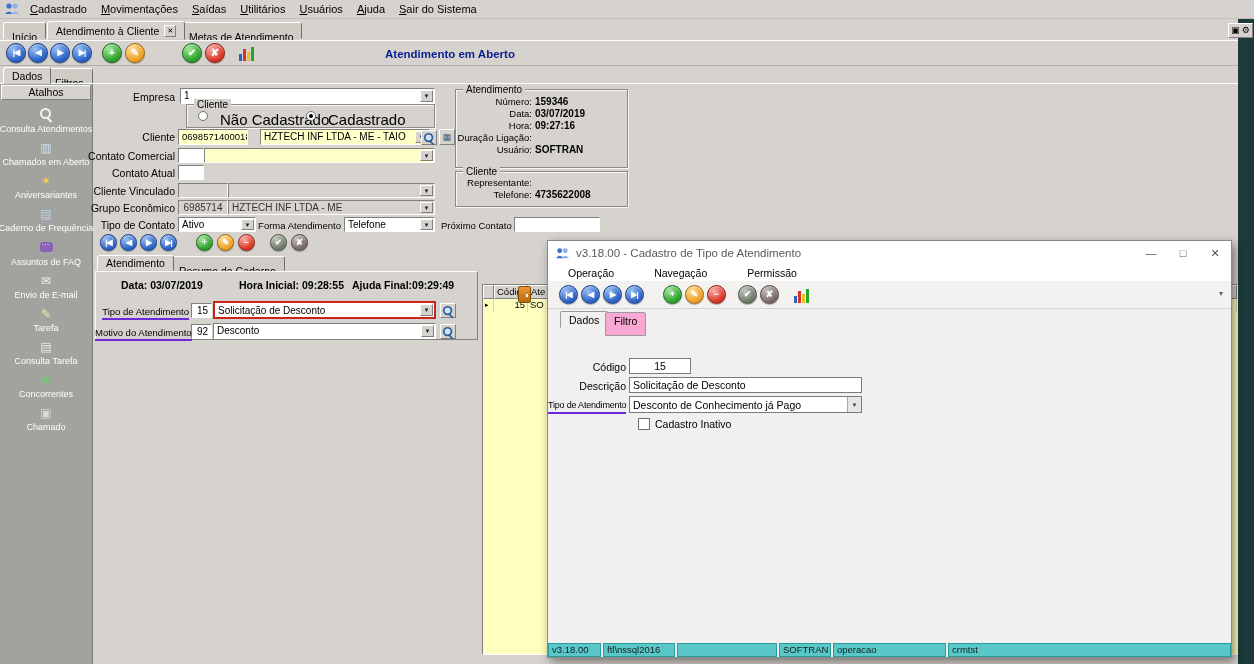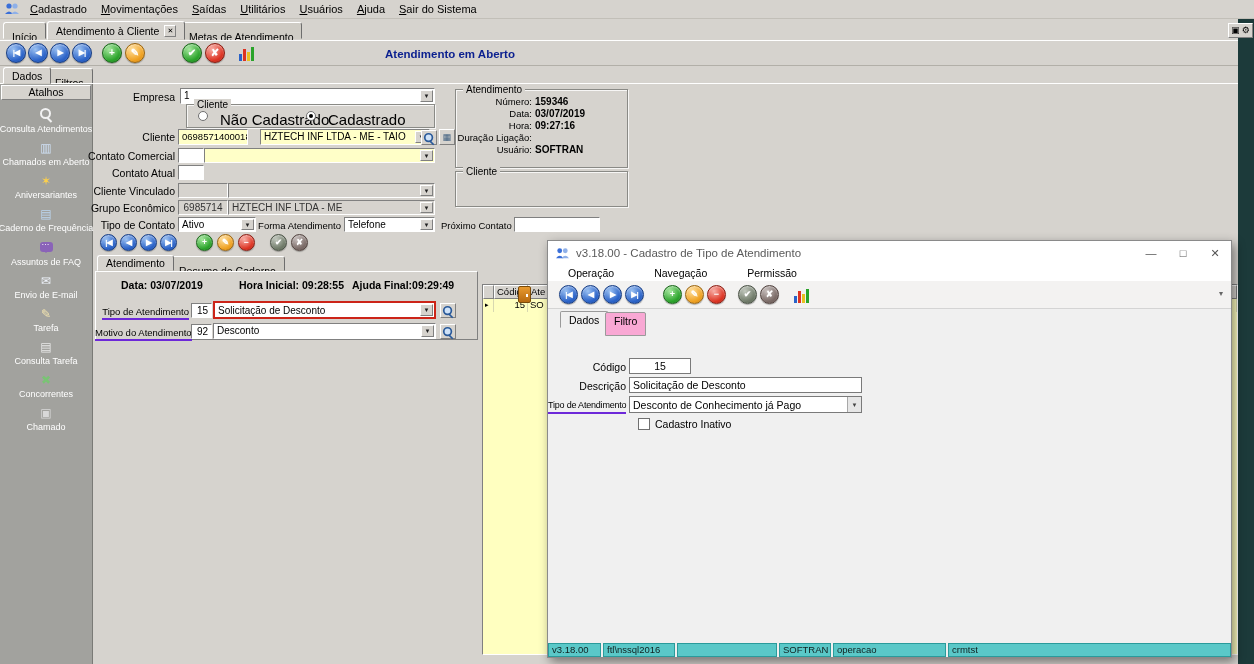--- a/index.html
+++ b/index.html
@@ -292,20 +292,30 @@
         <span class="ival"></span>
       </div>
     <div class="irow">
         <span class="ilbl">Usuário:</span>
         <span class="ival">SOFTRAN</span>
       </div>
   </div>
 </div>
 <div class="ab gbox" style="left:455px;top:171px;width:173px;height:36px">
   <span class="gtitle">Cliente</span>
+  <div style="padding-top:5px">
+    <div class="irow">
+        <span class="ilbl">Representante:</span>
+        <span class="ival"></span>
+      </div>
+    <div class="irow">
+        <span class="ilbl">Telefone:</span>
+        <span class="ival">4735622008</span>
+      </div>
+  </div>
 </div>
 
 <div class="ab cbtn sz17 c-blue" style="left:100px;top:234px">
     <span class="navg">|◀</span>
   </div>
 <div class="ab cbtn sz17 c-blue" style="left:120px;top:234px">
     <span class="navg">◀</span>
   </div>
 <div class="ab cbtn sz17 c-blue" style="left:140px;top:234px">
     <span class="navg">▶</span>

